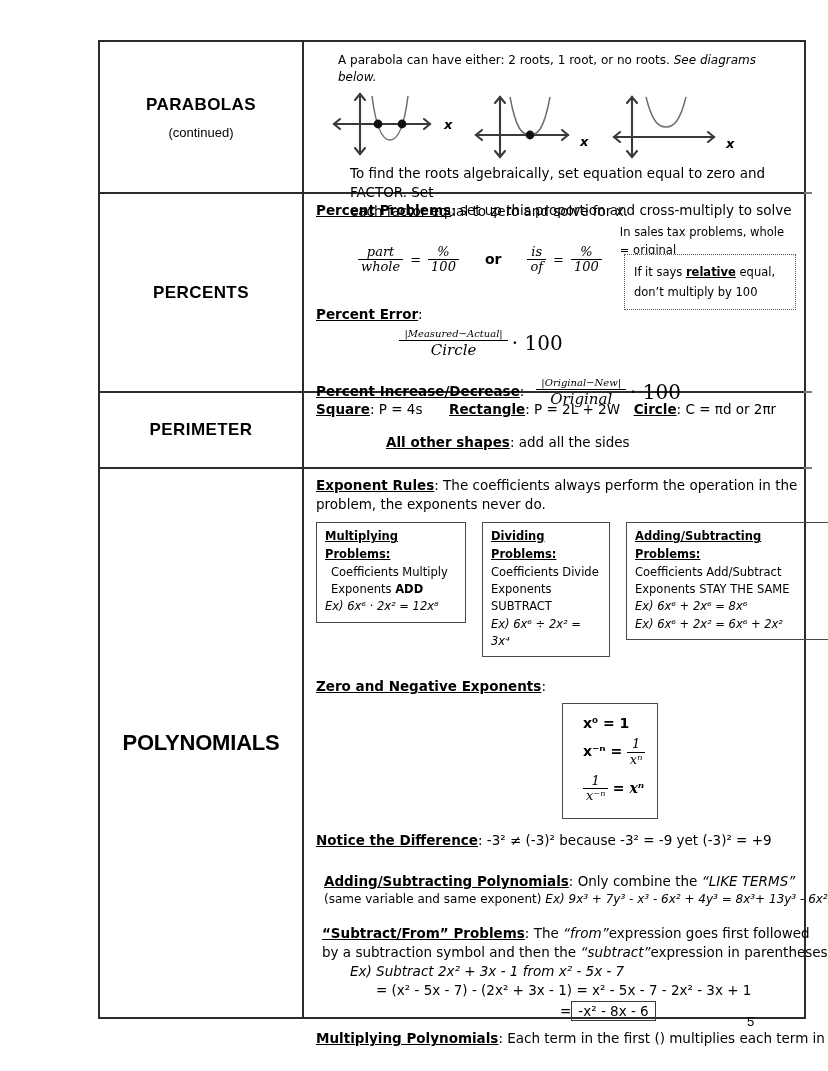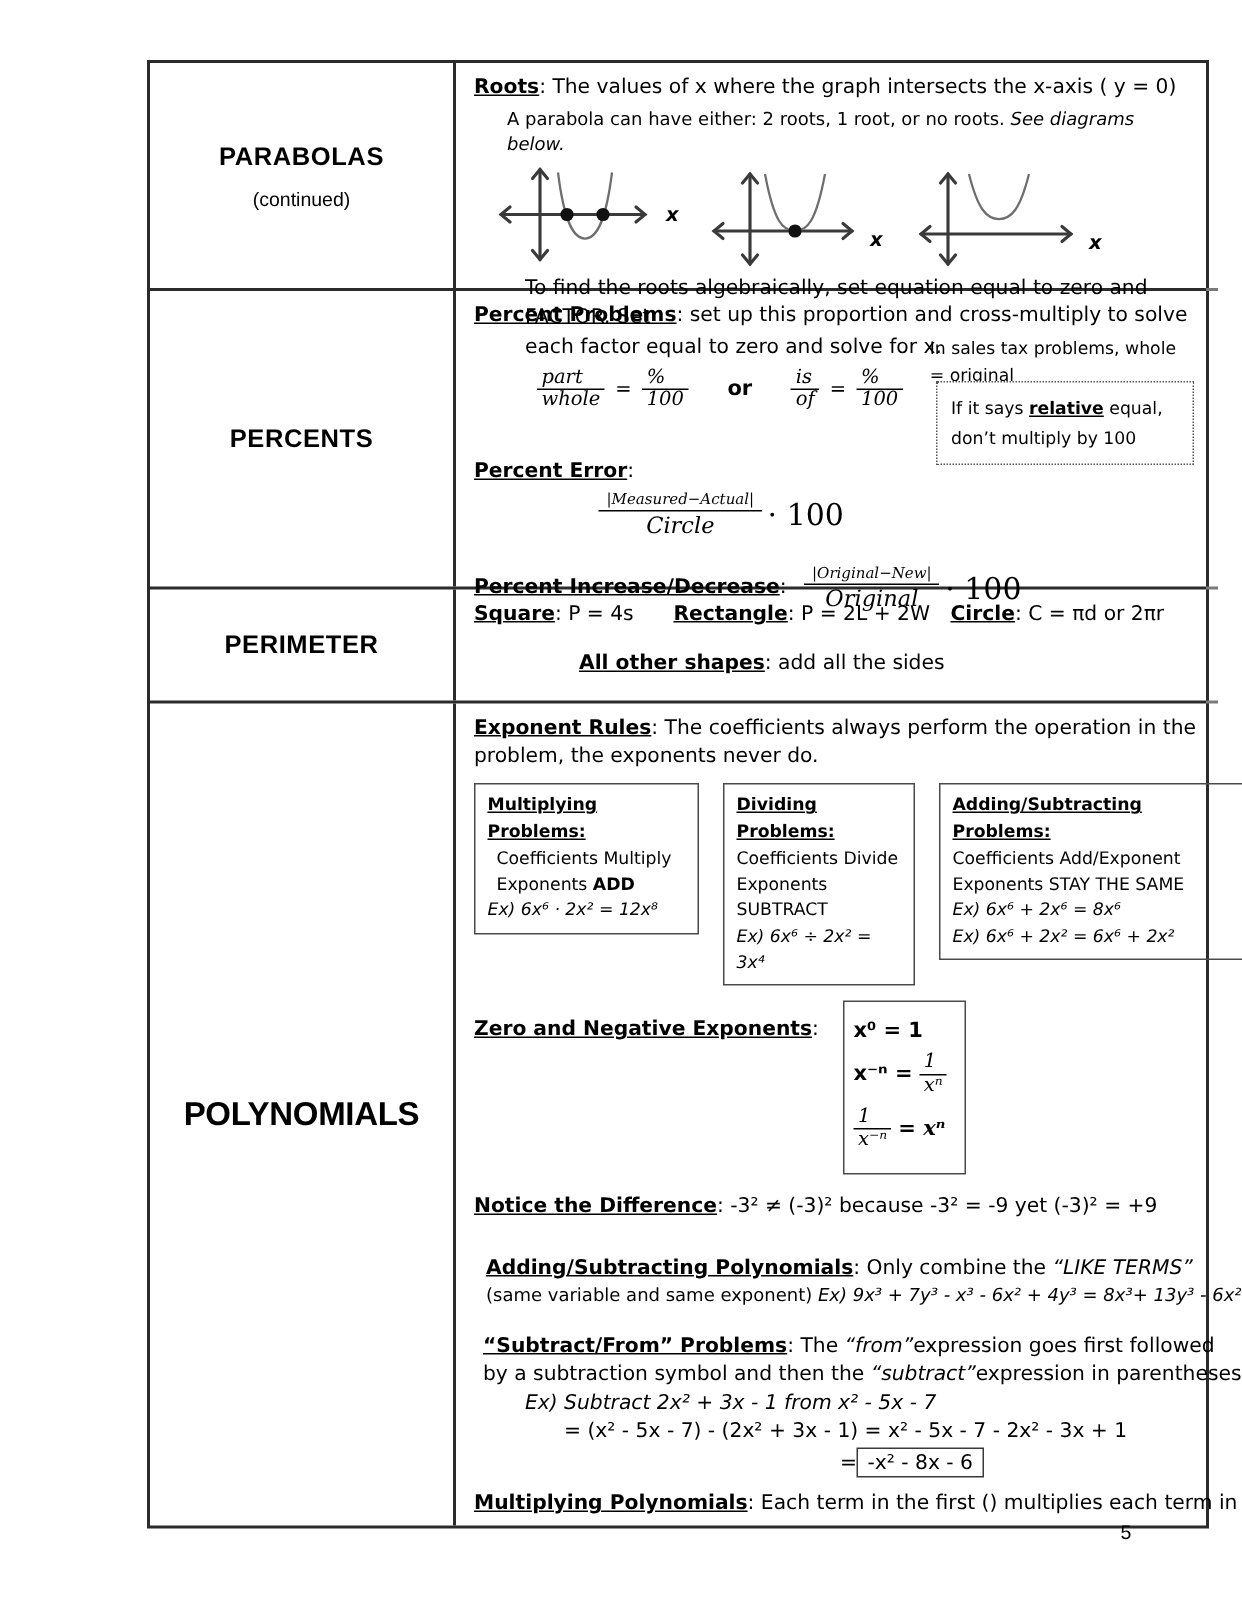--- a/index.html
+++ b/index.html
@@ -77,21 +77,21 @@
   .mt14{margin-top:14px;}
   .ser{font-family:"DejaVu Serif", serif;font-style:italic;}
   .boxed{
     display:inline-block;
     border:1.5px solid #3a3a3a;
     padding:1px 6px;
     line-height:1.25;
   }
 
   
-  .frac{display:inline-block;vertical-align:middle;text-align:left;line-height:1.12;}
+  .frac{display:inline-block;vertical-align:middle;text-align:center;line-height:1.12;}
   .frac .num{display:block;border-bottom:1.3px solid #000;padding:0 3px;}
   .frac .den{display:block;padding:0 3px;}
 
   
   .diagrams{position:relative;height:72px;margin-top:4px;}
   .diagram{position:absolute;top:0;}
   .axis-x-label{
     font-family:"DejaVu Sans", sans-serif;
     font-weight:bold;font-size:13px;font-style:italic;
   }
@@ -127,25 +127,26 @@
     line-height:1.5;
     box-sizing:border-box;
   }
   .expbox .bt{font-weight:bold;text-decoration:underline;font-size:11.5px;display:block;margin-bottom:1px;}
   .eb1{width:150px;}
   .eb2{width:128px;}
   .eb3{width:208px;}
 
   .zerobox{
     border:1.3px solid #4a4a4a;
-    padding:6px 12px 8px 6px;
+    padding:6px 12px 8px 20px;
     font-size:14px;
     line-height:1.1;
     display:inline-block;
     box-sizing:border-box;
+    margin-top:36px;
   }
   .zerorow{margin:6px 0;white-space:nowrap;}
 
   .pagenum{
     position:absolute;
     left:747px; top:1014px;
     font-size:13px;
     font-family:"Liberation Sans", sans-serif;
   }
 </style>
@@ -156,23 +157,20 @@
 
   <div class="sheet">
 
     <div class="row" style="height:150px;">
       <div class="row-rule-overhang"></div>
       <div class="cat">
         <div class="cat-title">PARABOLAS</div>
         <div class="cat-sub">(continued)</div>
       </div>
       <div class="body">
-        <div>
-          <span class="hd">Roots</span><span>: The values of x where the graph intersects the x-axis ( y = 0)</span>
-        </div>
         <div class="sm" style="padding-left:22px;margin-top:3px;">
           <span>A parabola can have either:  2 roots, 1 root, or no roots.</span>
           <span class="it">See diagrams below.</span>
         </div>
 
         <div class="diagrams">
 
           <div class="diagram" style="left:10px;top:0;">
             <svg width="130" height="68" viewBox="0 0 130 68">
               <g stroke="#3a3a3a" stroke-width="2.1" fill="none" stroke-linecap="round">
@@ -334,21 +332,21 @@
             <div class="it">Ex) 6x⁶ · 2x²  = 12x⁸</div>
           </div>
           <div class="expbox eb2">
             <span class="bt">Dividing Problems:</span>
             <div>Coefficients  Divide</div>
             <div>Exponents  SUBTRACT</div>
             <div class="it">Ex) 6x⁶ ÷ 2x² = 3x⁴</div>
           </div>
           <div class="expbox eb3">
             <span class="bt">Adding/Subtracting Problems:</span>
-            <div>Coefficients  Add/Exponent</div>
+            <div>Coefficients  Add/Subtract</div>
             <div>Exponents  STAY THE SAME</div>
             <div class="it">Ex) 6x⁶ + 2x⁶ = 8x⁶</div>
             <div class="it">Ex) 6x⁶ + 2x² = 6x⁶ + 2x²</div>
           </div>
         </div>
 
         <div style="display:flex;align-items:flex-start;margin-top:10px;">
           <div style="padding-top:10px;">
             <span class="hd">Zero and Negative Exponents</span><span>:</span>
           </div>

